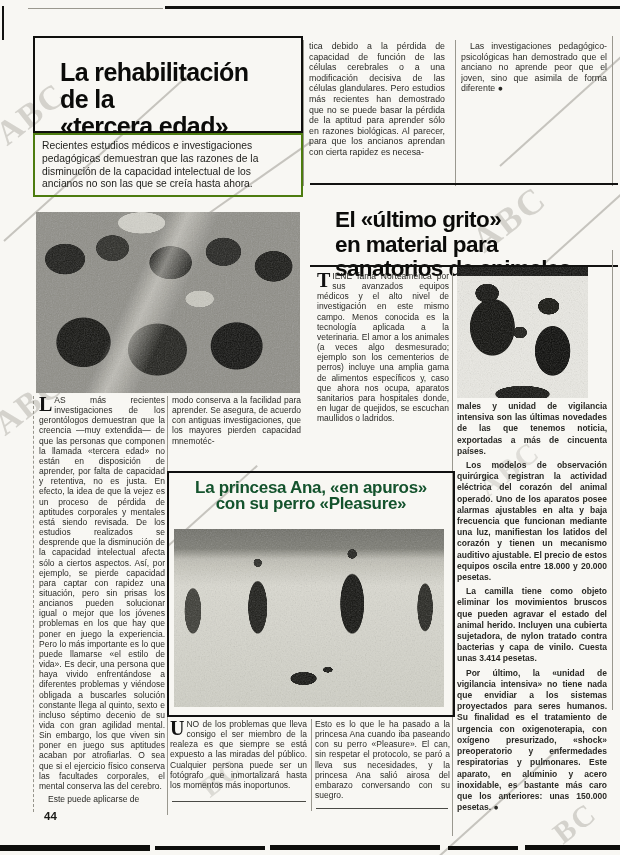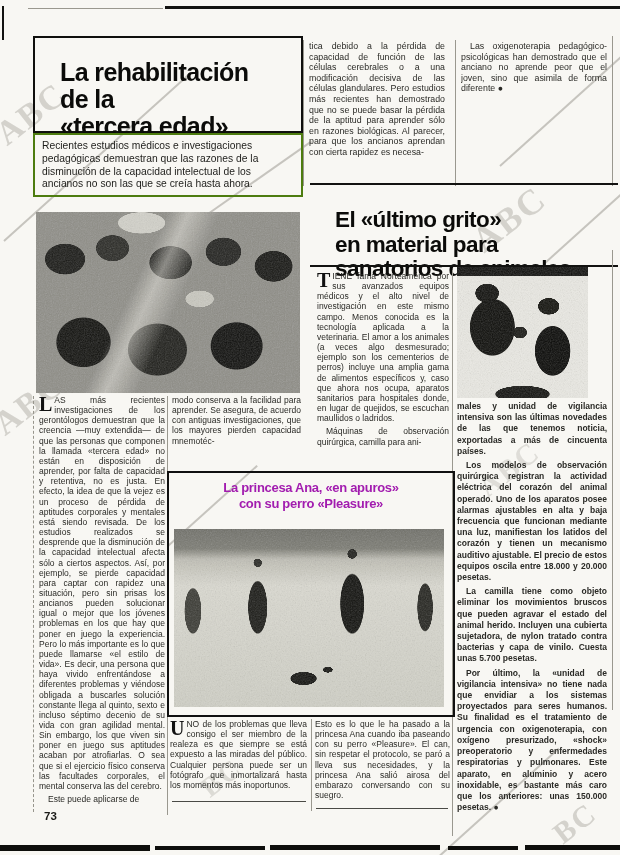--- a/index.html
+++ b/index.html
@@ -57,22 +57,22 @@
      radial-gradient(circle 7px at 31% 19%,#2a2a26 58%,transparent 61%),
      radial-gradient(ellipse 20px 50px at 66% 42%,#131310 58%,transparent 61%),
      radial-gradient(circle 8px at 66% 14%,#21211d 58%,transparent 61%),
      radial-gradient(ellipse 14px 38px at 7% 46%,#3b3b35 58%,transparent 61%),
      radial-gradient(ellipse 13px 40px at 93% 44%,#262621 58%,transparent 61%),
      radial-gradient(ellipse 22px 11px at 48% 84%,#151512 58%,transparent 61%),
      radial-gradient(ellipse 8px 5px at 57% 79%,#151512 58%,transparent 61%),
      linear-gradient(180deg,#6f6f69 0%,#7b7b73 11%,#bcbbb2 17%,#d7d6cd 32%,#ccccc2 100%);}
   
   .pbox{position:absolute;border:2px solid #101010;}
-  .caption{margin:0;padding:7px 6px 0 6px;text-align:center;font-weight:bold;font-size:13px;
-           line-height:16px;color:#a21caf;white-space:pre-line;letter-spacing:-0.3px;}
+  .caption{margin:0;padding:7px 6px 0 6px;text-align:center;font-weight:bold;font-size:17px;
+           line-height:16px;color:#14532d;white-space:pre-line;letter-spacing:-0.3px;}
   .pagenum{position:absolute;font-weight:bold;font-size:11.5px;color:#1a1a17;}
 </style>
 </head>
 <body>
 
 <div class="page">
 
   <div class="hline" style="left:165px;top:6px;width:455px;height:3px;"></div>
   <div class="hline faint" style="left:28px;top:8px;width:135px;height:1px;"></div>
   <div class="vline" style="left:2px;top:6px;width:2px;height:34px;"></div>
@@ -123,51 +123,50 @@
   </div>
 
   <div class="vline faint" style="left:303px;top:40px;width:1px;height:146px;"></div>
   <div class="vline faint" style="left:455px;top:40px;width:1px;height:146px;"></div>
   <div class="vline faint" style="left:612px;top:36px;width:1px;height:150px;"></div>
 
   <div class="col" style="left:309px;top:41px;width:136px;height:143px;font-size:8.8px;line-height:10.6px;">
     <p class="noind">tica debido a la pérdida de capacidad de función de las células cerebrales o a una modificación decisiva de las células glandulares. Pero estudios más recientes han demostrado que no se puede basar la pérdida de la aptitud para aprender sólo en razones biológicas. Al parecer, para que los ancianos aprendan con cierta rapidez es necesa-</p>
   </div>
   <div class="col" style="left:461px;top:41px;width:146px;height:143px;font-size:8.8px;line-height:10.6px;">
-    <p>Las oxigenoterapia pedagógico-psicológicas han demostrado que el anciano no aprende peor que el joven, sino que asimila de forma diferente ●</p>
+    <p>Las investigaciones pedagógico-psicológicas han demostrado que el anciano no aprende peor que el joven, sino que asimila de forma diferente ●</p>
   </div>
 
   <div class="hline" style="left:310px;top:183px;width:308px;height:2px;"></div>
   <h2 class="headline h2" style="position:absolute;left:310px;top:187px;width:302px;">El «último grito»
 en material para
 sanatorios de animales</h2>
   <div class="hline" style="left:310px;top:265px;width:308px;height:1.5px;"></div>
 
   <div class="vline faint" style="left:452px;top:270px;width:1px;height:566px;"></div>
   <div class="vline faint" style="left:612px;top:250px;width:1px;height:460px;"></div>
 
   <div class="col" style="left:317px;top:271px;width:132px;height:196px;">
     <p class="noind"><span class="drop">T</span><span>IENE fama Norteamérica por sus avanzados equipos médicos y el alto nivel de investigación en este mismo campo. Menos conocida es la tecnología aplicada a la veterinaria. El amor a los animales (a veces algo desmesurado; ejemplo son los cementerios de perros) incluye una amplia gama de alimentos específicos y, caso que ahora nos ocupa, aparatos sanitarios para hospitales donde, en lugar de quejidos, se escuchan maullidos o ladridos.</span></p>
-    <p>Máquinas de observación quirúrgica, camilla para ani-</p>
   </div>
 
   <div class="photo photo2" style="left:457px;top:267px;width:131px;height:131px;">
     <svg class="grain">
         <filter id="g2">
           <feTurbulence type="fractalNoise" baseFrequency="0.9" numOctaves="2" seed="8"></feTurbulence>
           <feColorMatrix type="saturate" values="0"></feColorMatrix>
         </filter>
         <rect width="100%" height="100%" filter="url(#g2)"></rect>
       </svg>
   </div>
 
   <div class="col loose" style="left:457px;top:401px;width:150px;height:436px;">
     <p class="noind">males y unidad de vigilancia intensiva son las últimas novedades de las que tenemos noticia, exportadas a más de cincuenta países.</p>
     <p>Los modelos de observación quirúrgica registran la actividad eléctrica del corazón del animal operado. Uno de los aparatos posee alarmas ajustables en alta y baja frecuencia que funcionan mediante una luz, manifiestan los latidos del corazón y tienen un mecanismo auditivo ajustable. El precio de estos equipos oscila entre 18.000 y 20.000 pesetas.</p>
-    <p>La camilla tiene como objeto eliminar los movimientos bruscos que pueden agravar el estado del animal herido. Incluyen una cubierta sujetadora, de nylon tratado contra bacterias y capa de vinilo. Cuesta unas 5.700 pesetas.</p>
+    <p>La camilla tiene como objeto eliminar los movimientos bruscos que pueden agravar el estado del animal herido. Incluyen una cubierta sujetadora, de nylon tratado contra bacterias y capa de vinilo. Cuesta unas 3.414 pesetas.</p>
     <p>Por último, la «unidad de vigilancia intensiva» no tiene nada que envidiar a los sistemas proyectados para seres humanos. Su finalidad es el tratamiento de urgencia con oxigenoterapia, con oxígeno presurizado, «shock» preoperatorio y enfermedades respiratorias y pulmonares. Este aparato, en aluminio y acero inoxidable, es bastante más caro que los anteriores: unas 150.000 pesetas. ●</p>
   </div>
 
   <section class="pbox" style="left:167px;top:471px;width:284px;height:242px;">
     <p class="caption">La princesa Ana, «en apuros»
 con su perro «Pleasure»</p>
     <div class="photo photo3" style="left:5px;top:56px;width:270px;height:178px;">
       <svg class="grain">
           <filter id="g3">
             <feTurbulence type="fractalNoise" baseFrequency="0.8" numOctaves="2" seed="5"></feTurbulence>
@@ -182,21 +181,21 @@
 
   <div class="col" style="left:170px;top:719px;width:137px;height:84px;">
     <p class="noind"><span class="drop">U</span><span>NO de los problemas que lleva consigo el ser miembro de la realeza es que siempre se está expuesto a las miradas del público. Cualquier persona puede ser un fotógrafo que inmortalizará hasta los momentos más inoportunos.</span></p>
   </div>
   <div class="col" style="left:315px;top:719px;width:135px;height:90px;">
     <p class="noind">Esto es lo que le ha pasado a la princesa Ana cuando iba paseando con su perro «Pleasure». El can, sin respetar el protocolo, se paró a lleva sus necesidades, y la princesa Ana salió airosa del embarazo conversando con su suegro.</p>
   </div>
   <div class="hline" style="left:172px;top:801px;width:134px;height:1px;background:#4a4a45;"></div>
   <div class="hline" style="left:316px;top:808px;width:132px;height:1px;background:#4a4a45;"></div>
 
-  <span class="pagenum" style="left:44px;top:810px;">73</span>
+  <span class="pagenum" style="left:44px;top:810px;">44</span>
 
   <div class="bar" style="left:0;top:845px;width:150px;height:6px;"></div>
   <div class="bar" style="left:155px;top:846px;width:110px;height:4px;"></div>
   <div class="bar" style="left:270px;top:845px;width:170px;height:5px;"></div>
   <div class="bar" style="left:448px;top:846px;width:70px;height:4px;"></div>
   <div class="bar" style="left:525px;top:845px;width:95px;height:5px;"></div>
 
 </div>
 
 </body></html>

